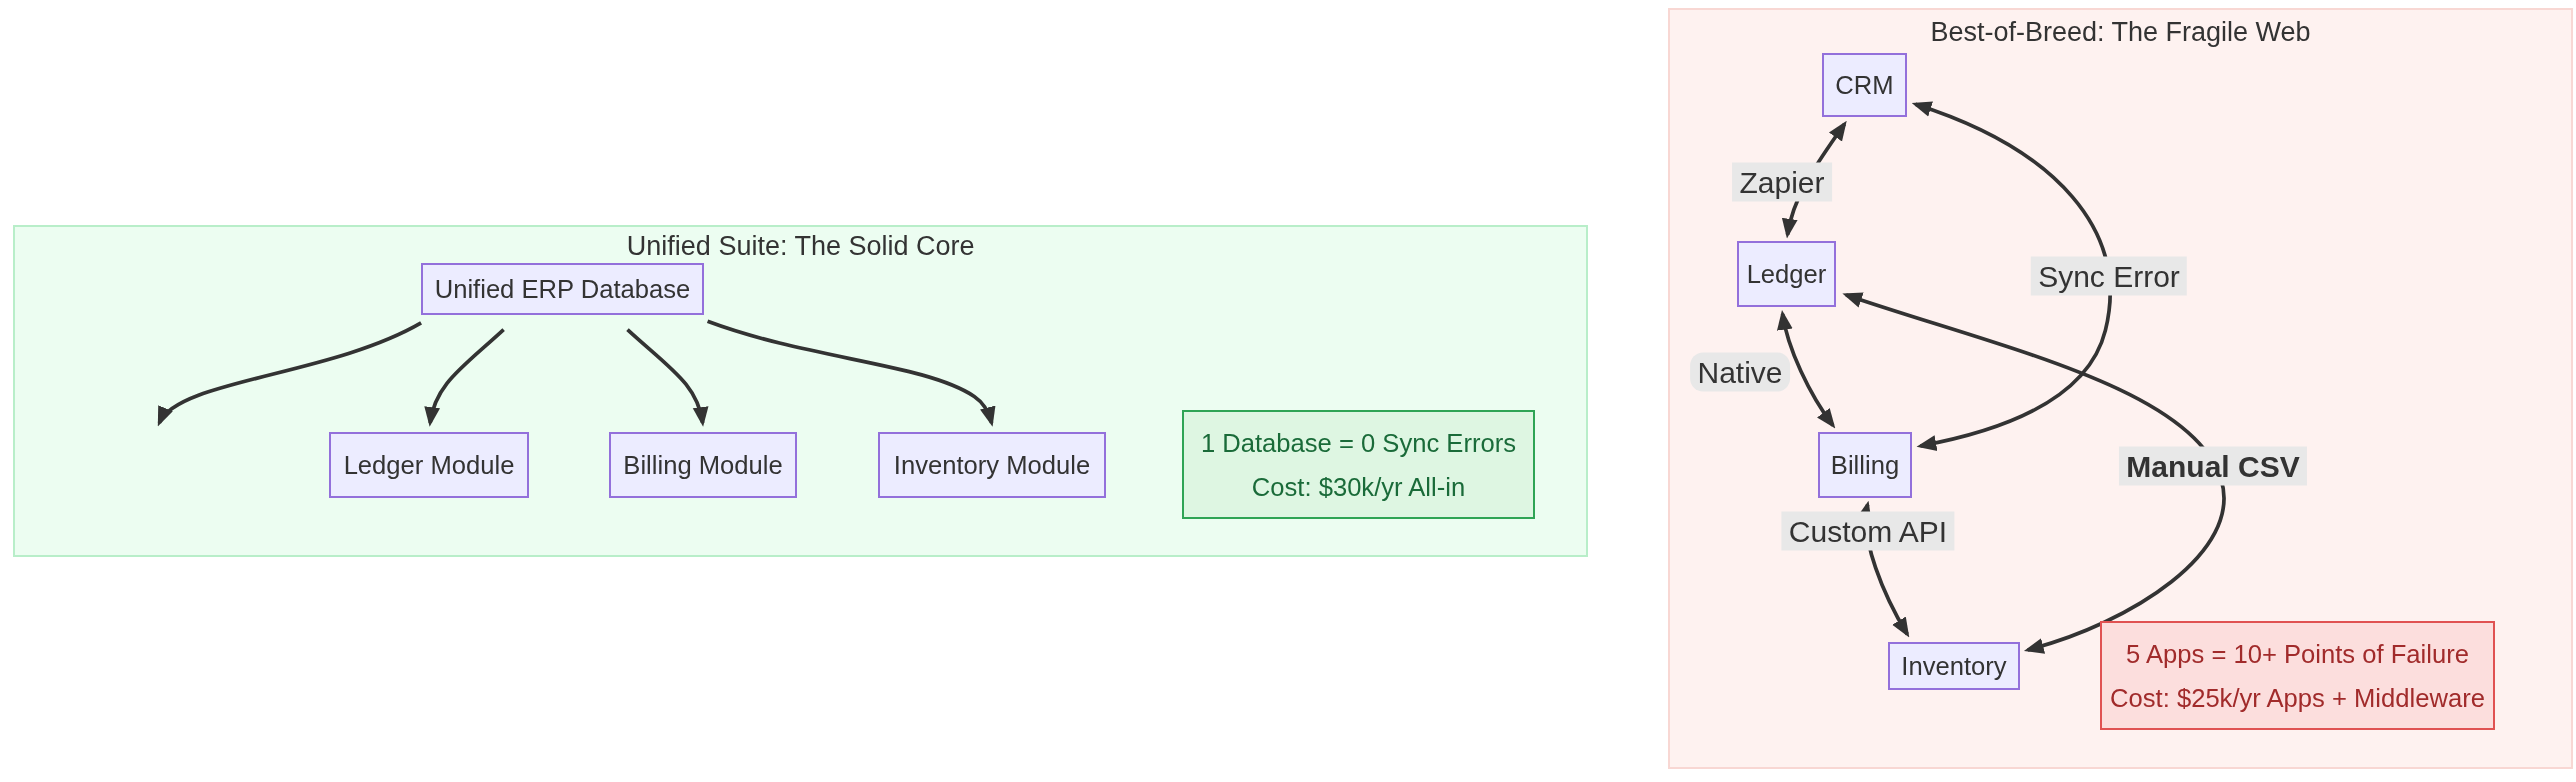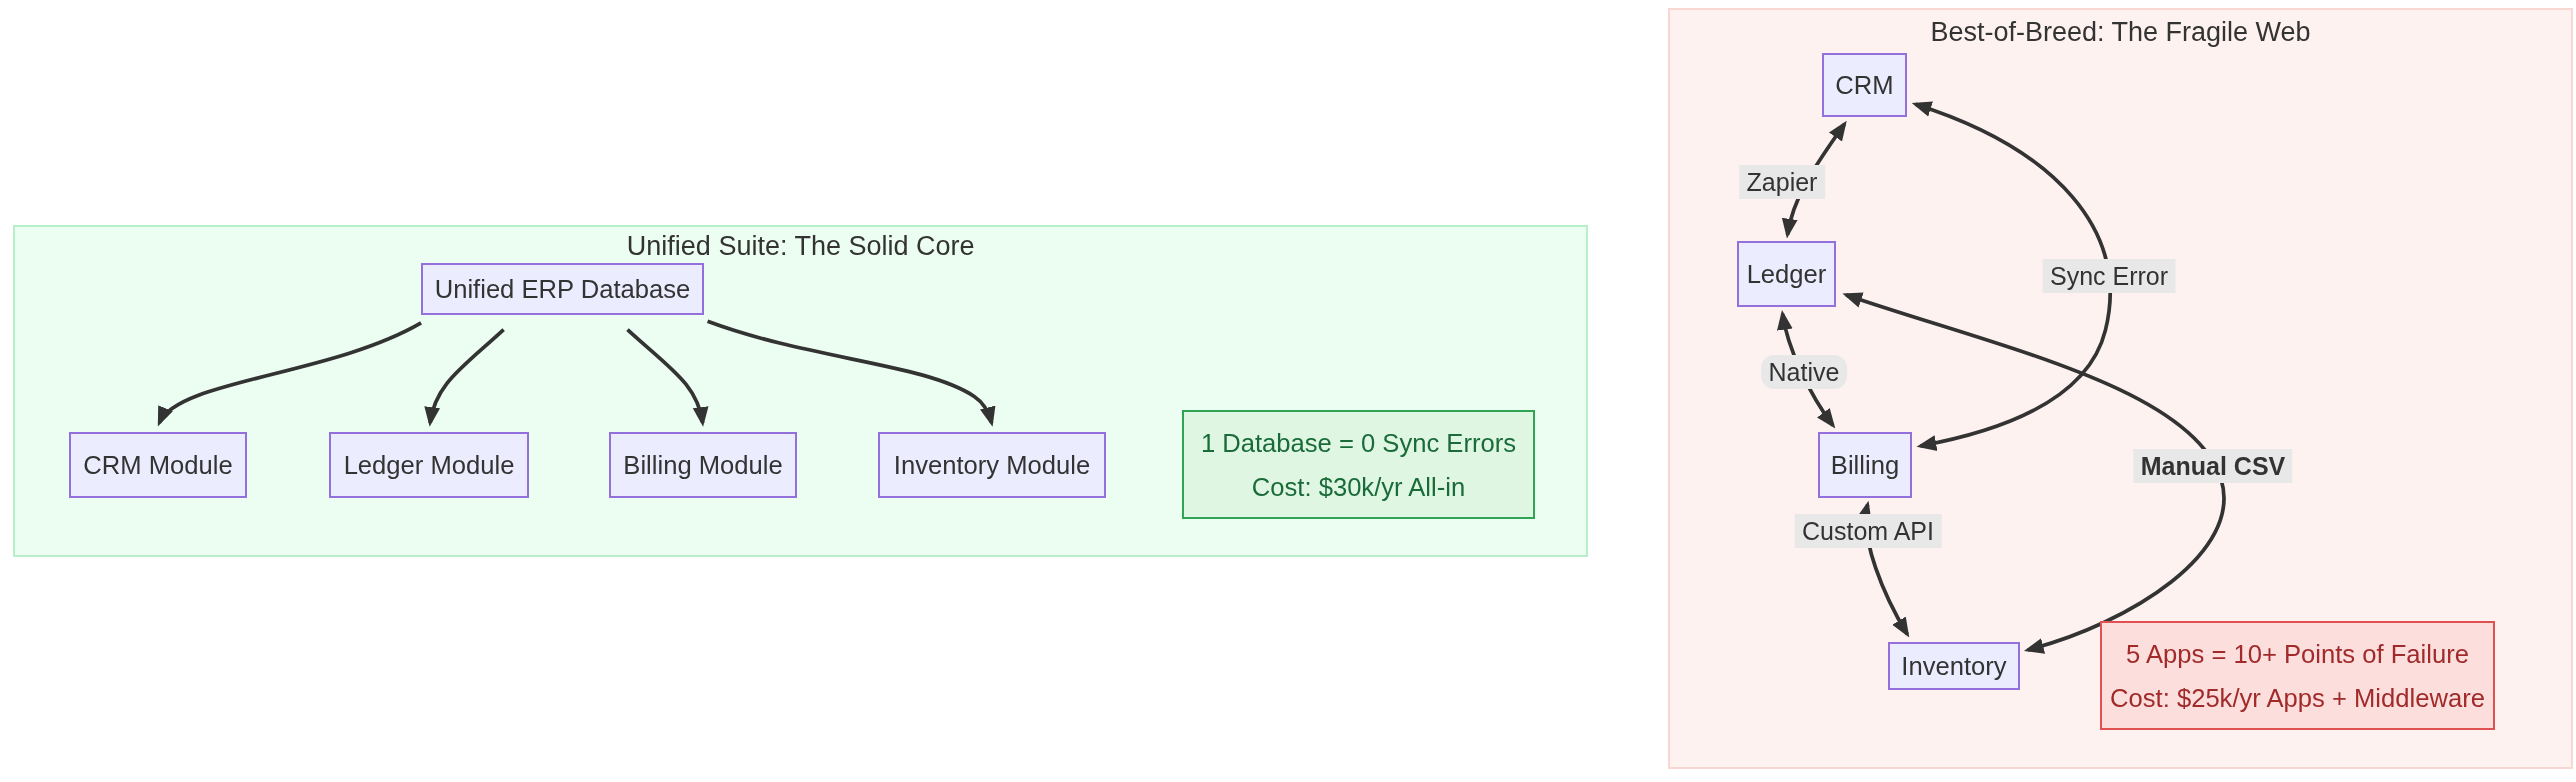--- a/index.html
+++ b/index.html
@@ -21,21 +21,21 @@
     font-size:27px;color:#333333;z-index:2;
   }
   #edge-layer{position:absolute;left:0;top:0;z-index:2;}
   .node{
     position:absolute;box-sizing:border-box;background:#ECECFF;
     border:2.1px solid #9370DB;display:flex;align-items:center;justify-content:center;
     font-size:25.6px;color:#333333;z-index:3;white-space:nowrap;
   }
   .edge-label{
     position:absolute;transform:translate(-50%,-50%);background:#e8e8e8;
-    color:#333333;font-size:25px;padding:2.5px 7.4px;z-index:4;white-space:nowrap;
+    color:#333333;font-size:30px;padding:2.5px 7.4px;z-index:4;white-space:nowrap;
   }
   .note{
     position:absolute;box-sizing:border-box;display:flex;flex-direction:column;
     align-items:center;justify-content:center;text-align:center;
     font-size:25.6px;line-height:44px;z-index:3;white-space:nowrap;
   }
   .note-green{
     left:1182px;top:410px;width:353px;height:109px;
     background:#def6e2;border:2.5px solid #2fa455;color:#1a6b39;
   }
@@ -48,21 +48,21 @@
   #n-crmmod{left:69px;top:432px;width:178px;height:66px;}
   #n-ledgermod{left:329px;top:432px;width:200px;height:66px;}
   #n-billingmod{left:609px;top:432px;width:188px;height:66px;}
   #n-invmod{left:878px;top:432px;width:228px;height:66px;}
   #n-crm{left:1822px;top:53px;width:85px;height:64px;}
   #n-ledger{left:1737px;top:241px;width:99px;height:66px;}
   #n-billing{left:1818px;top:432px;width:94px;height:66px;}
   #n-inventory{left:1888px;top:642px;width:132px;height:48px;}
   
   #l-zapier{left:1782px;top:182px;}
-  #l-native{left:1804px;top:372px;border-radius:13px;}
+  #l-native{left:1740px;top:372px;border-radius:13px;}
   #l-customapi{left:1868px;top:531px;}
   #l-syncerror{left:2109px;top:276px;}
   #l-manualcsv{left:2213px;top:466px;font-weight:bold;}
 </style>
 </head>
 <body>
 
 <div id="screen">
 
   <div class="cluster cluster-green"></div>
@@ -86,21 +86,20 @@
 
       <path d="M 2234,150 C 2205,192 2172,235 2165,284" marker-start="url(#arrow)" marker-end="url(#arrow)"></path>
       <path d="M 2159,380 C 2165,422 2192,478 2220,515" marker-start="url(#arrow)" marker-end="url(#arrow)"></path>
       <path d="M 2262,611 C 2252,652 2282,722 2310,768" marker-start="url(#arrow)" marker-end="url(#arrow)"></path>
       <path d="M 2320,126 C 2490,180 2580,280 2550,400 C 2530,480 2434,520 2326,540" marker-start="url(#arrow)" marker-end="url(#arrow)"></path>
       <path d="M 2236,357 C 2420,420 2655,470 2690,580 C 2718,668 2580,755 2456,787" marker-start="url(#arrow)" marker-end="url(#arrow)"></path>
     </g>
   </svg>
 
   <div class="node" id="n-erp">Unified ERP Database</div>
-  <div class="node" id="n-crmmod">CRM Module</div>
   <div class="node" id="n-ledgermod">Ledger Module</div>
   <div class="node" id="n-billingmod">Billing Module</div>
   <div class="node" id="n-invmod">Inventory Module</div>
 
   <div class="note note-green">
     <span>1 Database = 0 Sync Errors</span>
     <span>Cost: $30k/yr All-in</span>
   </div>
 
   <div class="node" id="n-crm">CRM</div>

